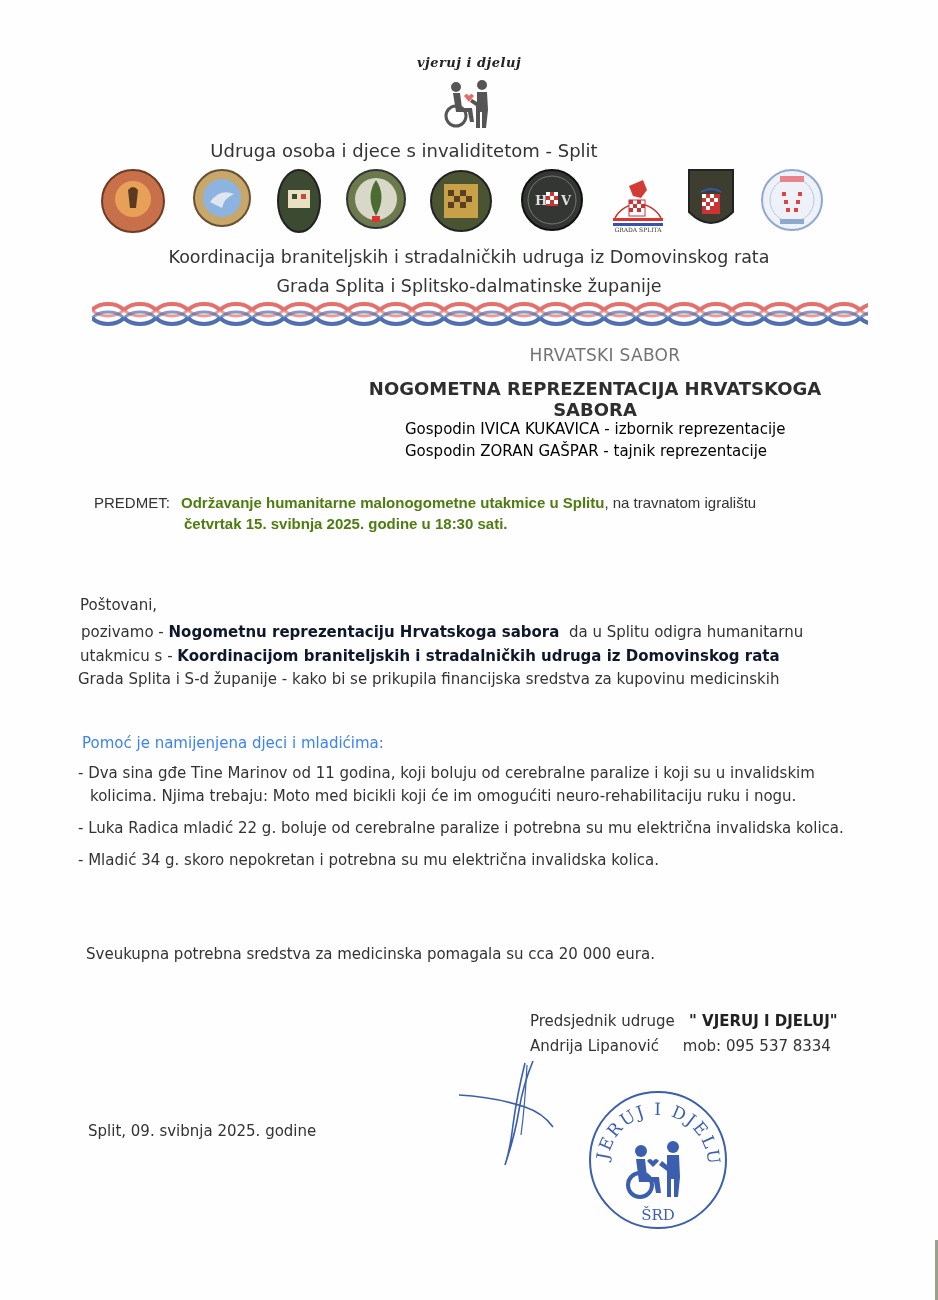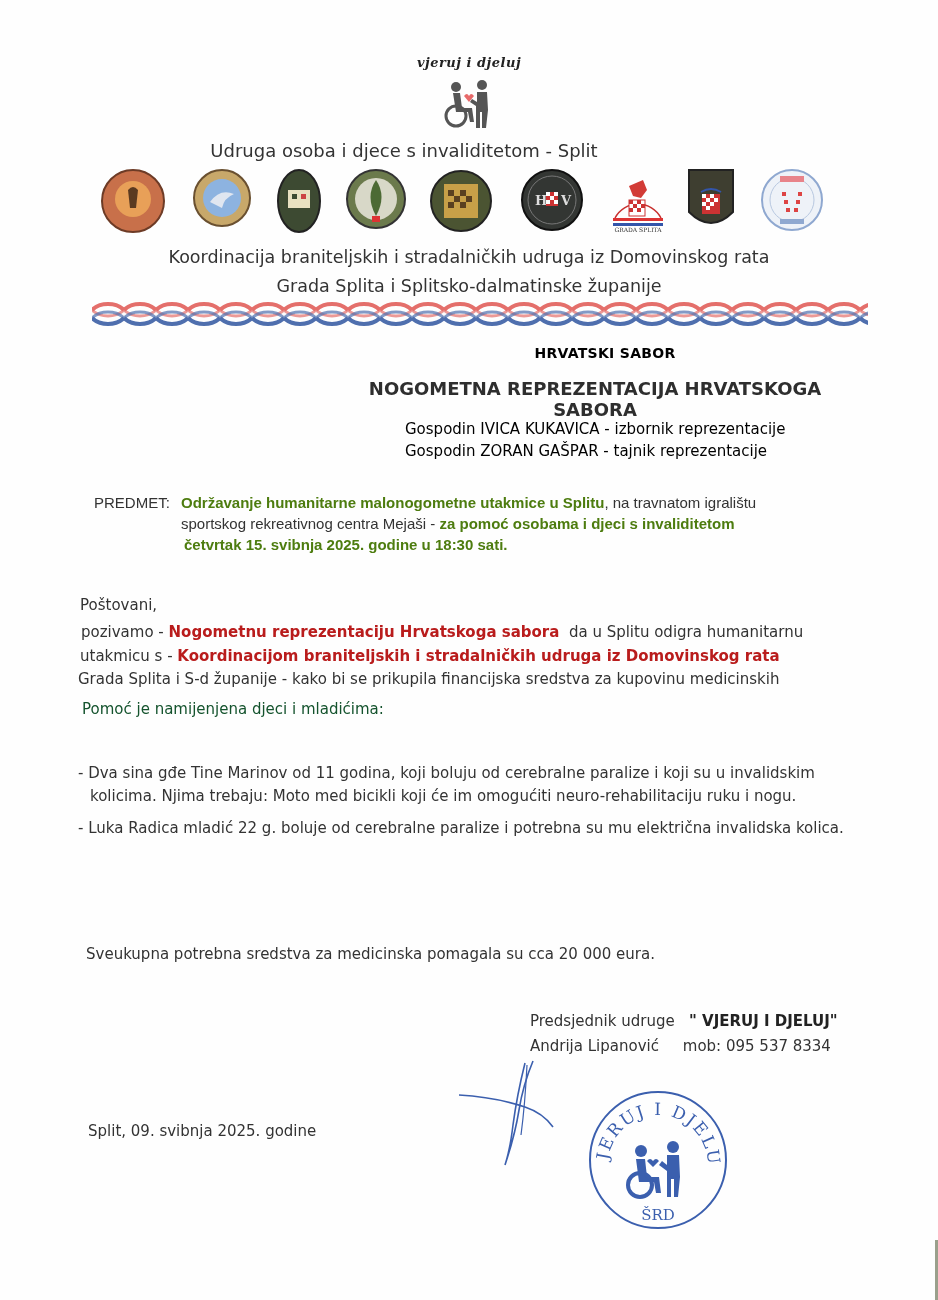--- a/index.html
+++ b/index.html
@@ -13,33 +13,33 @@
     font-family: "DejaVu Serif", serif; font-style: italic; font-weight: bold; font-size: 13px; color: #222;
     letter-spacing: 0.5px;
   }
   .logo-icon { left: 436px; top: 78px; width: 70px; height: 50px; }
   .org-title { left: 0; width: 808px; top: 140px; text-align: center; font-size: 18px; color: #333; }
   .badges { left: 95px; top: 168px; width: 750px; height: 66px; }
   .badge { position: absolute; top: 0; }
   .coord { left: 0; width: 938px; top: 243px; text-align: center; font-size: 17.5px; color: #333; line-height: 29px; }
   .braid { left: 92px; top: 300px; width: 776px; height: 28px; }
 
-  .sabor-title { left: 440px; width: 330px; top: 345px; text-align: center; font-weight: bold; font-size: 14px; color: #000000; letter-spacing: 0.3px; }
+  .sabor-title { left: 440px; width: 330px; top: 345px; text-align: center; font-weight: normal; font-size: 17px; color: #737373; letter-spacing: 0.3px; }
   .sabor-sub { left: 360px; width: 470px; top: 378px; text-align: center; font-weight: bold; font-size: 18px; color: #2e2e2e; }
   .recip { left: 405px; top: 418px; font-size: 15px; line-height: 22px; color: #000000; }
 
   .predmet { left: 94px; top: 492px; font-family: "Liberation Sans", sans-serif; font-size: 15px; line-height: 21px; color: #333; }
   .predmet .label { position: absolute; left: 0; top: 0; }
   .predmet .body { position: absolute; left: 87px; top: 0; width: 680px; }
   .predmet b { color: #4d7c0f; }
 
   .salute { left: 80px; top: 596px; font-size: 15px; color: #333; }
   .para { left: 80px; top: 621px; width: 800px; font-size: 15px; line-height: 23.5px; color: #333; }
-  .para b { color: #b91c1c; margin-top: 10px; }
-  .help-intro { left: 82px; top: 700px; font-size: 15px; color: #14532d; }
+  .para b { color: #0f172a; margin-top: 10px; }
+  .help-intro { left: 82px; top: 734px; font-size: 15px; color: #3b82f6; }
   .list { left: 78px; top: 762px; width: 830px; font-size: 15px; line-height: 23px; color: #333; }
   .list .item { margin-bottom: 9px; }
   .list .indent { padding-left: 12px; }
   .total { left: 86px; top: 942px; font-size: 15px; line-height: 24px; color: #333; }
   .president { left: 530px; top: 1009px; font-size: 15px; line-height: 25px; color: #333; }
   .president b { color: #222; }
   .place-date { left: 88px; top: 1122px; font-size: 15px; color: #333; }
   .signature { left: 455px; top: 1055px; width: 110px; height: 120px; }
   .stamp { left: 583px; top: 1085px; width: 150px; height: 150px; }
   .edge { right: 0; top: 1240px; width: 3px; height: 60px; background: #9aa08c; }
@@ -140,40 +140,42 @@
 <div class="abs sabor-sub">NOGOMETNA REPREZENTACIJA HRVATSKOGA SABORA</div>
 <div class="abs recip">
   <div>Gospodin IVICA KUKAVICA - izbornik reprezentacije</div>
   <div>Gospodin ZORAN GAŠPAR - tajnik reprezentacije</div>
 </div>
 
 <div class="abs predmet">
   <span class="label">PREDMET:</span>
   <div class="body">
     <div><b>Održavanje humanitarne malonogometne utakmice u Splitu</b><span>, na travnatom igralištu</span></div>
-    <div><span>sportskog rekreativnog centra Mejaši - </span><b> za pomoć osobama i djeci s invaliditetom</b></div>
     <div style="padding-left:3px"><b>četvrtak 15. svibnja 2025. godine u 18:30 sati.</b></div>
   </div>
 </div>
 
 <div class="abs salute">Poštovani,</div>
 <div class="abs para">
   <div style="padding-left:1px"><span>pozivamo - </span><b>Nogometnu reprezentaciju Hrvatskoga sabora</b><span style="white-space:pre">  da u Splitu odigra humanitarnu</span></div>
   <div><span>utakmicu s - </span><b>Koordinacijom braniteljskih i stradalničkih udruga iz Domovinskog rata</b></div>
   <div style="margin-left:-2px">Grada Splita i S-d županije - kako bi se prikupila financijska sredstva za kupovinu medicinskih</div>
 </div>
 
 <div class="abs help-intro">Pomoć je namijenjena djeci i mladićima:</div>
 <div class="abs list">
   <div class="item">
     <div>- Dva sina gđe Tine Marinov od 11 godina, koji boluju od cerebralne paralize i koji su u invalidskim</div>
     <div class="indent">kolicima. Njima trebaju: Moto med bicikli koji će im omogućiti neuro-rehabilitaciju ruku i nogu.</div>
   </div>
   <div class="item">
     <div>-  Luka Radica mladić 22 g. boluje od cerebralne paralize i potrebna su mu električna invalidska kolica.</div>
+  </div>
+  <div class="item">
+    <div>- Mladić 34 g. skoro nepokretan i potrebna su mu električna invalidska kolica.</div>
   </div>
 </div>
 
 <div class="abs total">
   <div>Sveukupna potrebna sredstva za medicinska pomagala su cca 20 000 eura.</div>
 </div>
 
 <div class="abs president">
   <div><span>Predsjednik udruge</span>&nbsp;&nbsp;&nbsp;<b>" VJERUJ I DJELUJ"</b></div>
   <div><span>Andrija Lipanović</span>&nbsp;&nbsp;&nbsp;&nbsp;&nbsp;<span>mob: 095 537 8334</span></div>

